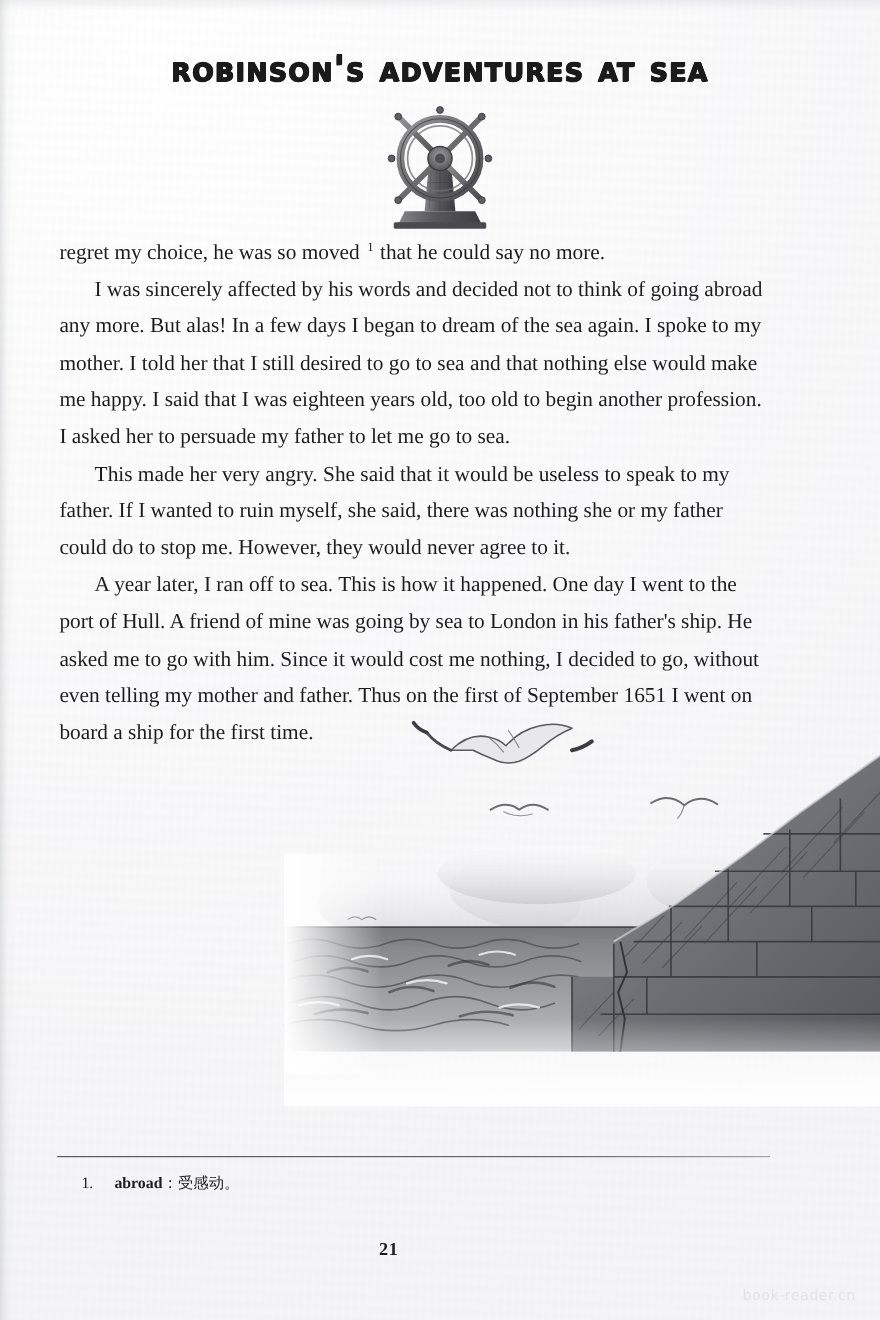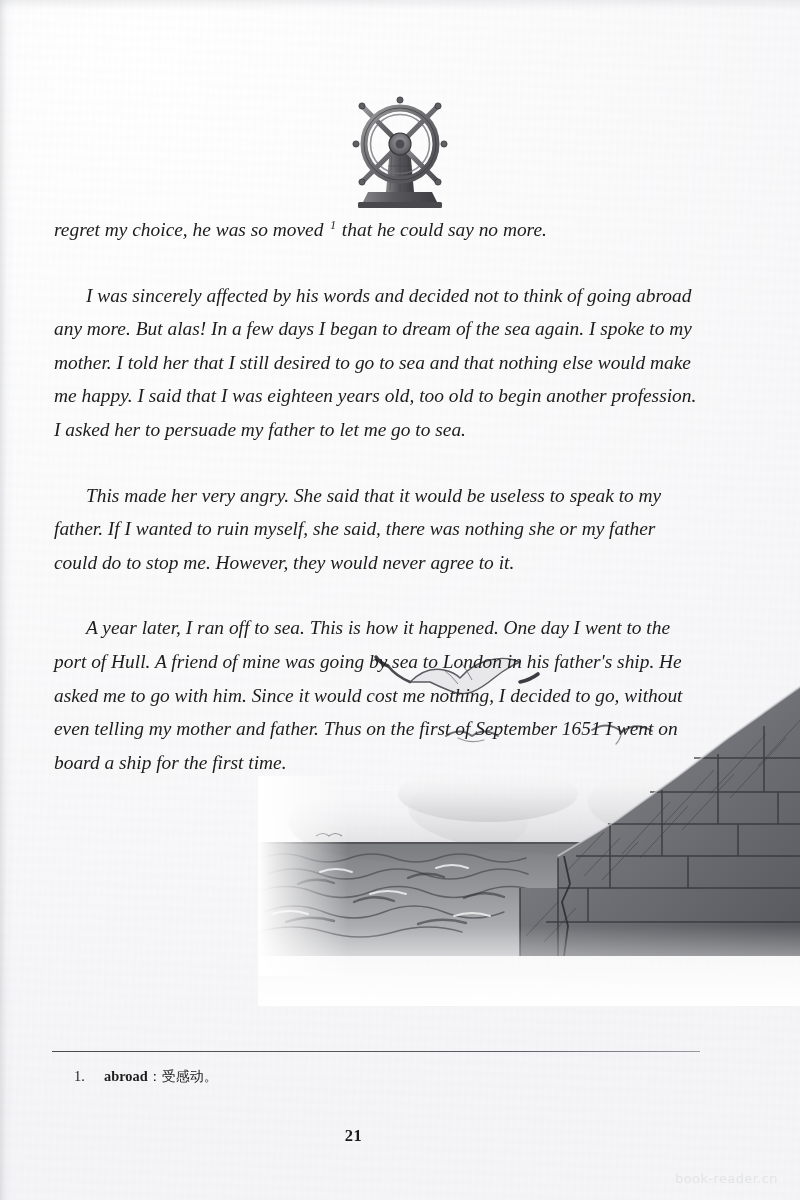--- a/index.html
+++ b/index.html
@@ -80,23 +80,22 @@
     position: absolute;
     left: 54px; top: 213px;
     width: 648px;
     font-size: 19.4px;
     line-height: 33.6px;
     color: #1c1c1c;
     text-align: left;
   }
   .body-text p {
     margin: 0;
-    font-style: italic;
-  }
-  .body-text p.indent { text-indent: 32px; margin-top: 32px; }
+  }
+  .body-text p.indent { text-indent: 32px; }
   sup.fnref {
     font-size: 11.5px;
     vertical-align: super;
     line-height: 0;
     padding-left: 2px;
     padding-right: 1px;
   }
 
   
   .wrap-shape {
@@ -181,20 +180,21 @@
   }
 </style>
 </head>
 <body>
 
 <div class="page">
   <div class="scan-grain"></div>
   <div class="scan-edge-left"></div>
   <div class="scan-edge-top"></div>
 
+  <div class="title">Robinson's Adventures at Sea</div>
 
   <svg class="helm" viewBox="0 0 160 118">
     <defs>
       <linearGradient id="woodG" x1="0" y1="0" x2="1" y2="1">
         <stop offset="0%" stop-color="#9a9a9c"></stop>
         <stop offset="45%" stop-color="#6e6e72"></stop>
         <stop offset="100%" stop-color="#4b4b4f"></stop>
       </linearGradient>
       <linearGradient id="pedG" x1="0" y1="0" x2="1" y2="0">
         <stop offset="0%" stop-color="#858588"></stop>

